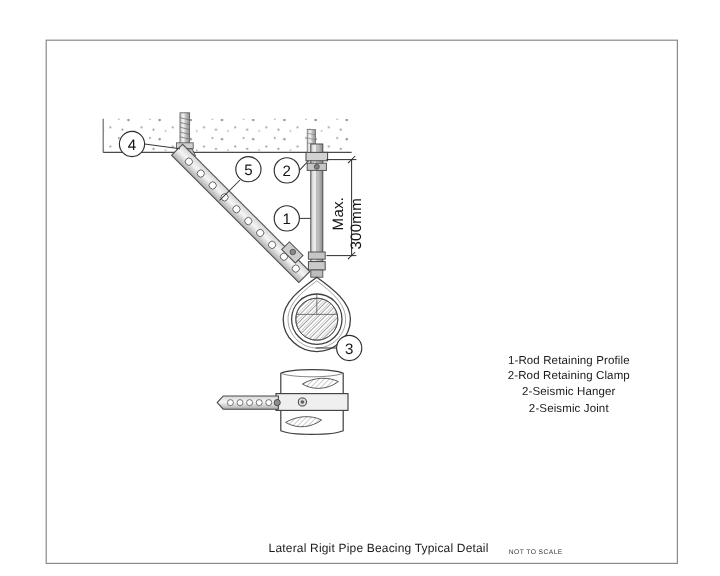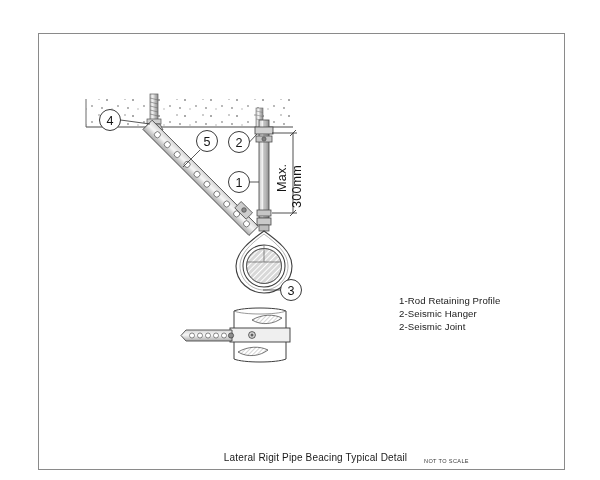--- a/index.html
+++ b/index.html
@@ -5,21 +5,21 @@
   html,body{margin:0;padding:0;background:#ffffff;}
   body{width:600px;height:480px;overflow:hidden;
        font-family:"Liberation Sans",sans-serif;color:#231f20;}
   #root{position:relative;width:600px;height:480px;background:#fff;}
   #frame{position:absolute;left:38px;top:33px;width:527px;height:437px;
          border:1.2px solid #8a8a8a;box-sizing:border-box;background:#fff;}
   svg.draw{position:absolute;left:0;top:0;width:600px;height:480px;
            overflow:visible;pointer-events:none;}
   .legend{position:absolute;left:399px;top:294px;width:150px;
           font-size:9.6px;line-height:13.2px;color:#1a1a1a;
-          letter-spacing:0.1px;white-space:nowrap;}
+          letter-spacing:0.1px;white-space:nowrap;text-align:center;}
   .legend div{height:13.2px;}
   .title{position:absolute;left:38px;top:452px;width:589px;text-align:center;
          font-size:10px;color:#1a1a1a;letter-spacing:0.15px;}
   .title span{position:relative;left:-17px;}
   .nts{position:absolute;left:424px;top:458px;font-size:5.6px;
        color:#3a3a3a;letter-spacing:0.35px;}
   .dimtxt{position:absolute;font-size:12.6px;color:#141414;
           transform:rotate(-90deg);transform-origin:0 0;white-space:nowrap;
           letter-spacing:0.2px;}
   #dim-max{left:275px;top:192px;}
@@ -214,20 +214,21 @@
           <text x="207" y="145.6" text-anchor="middle" class="calloutnum">5</text>
         </g>
       </g>
   </svg>
 
   <div class="dimtxt" id="dim-max">Max.</div>
   <div class="dimtxt" id="dim-300">300mm</div>
 
   <div class="legend" id="legend">
     <div>1-Rod Retaining Profile</div>
+    <div>2-Rod Retaining Clamp</div>
     <div>2-Seismic Hanger</div>
     <div>2-Seismic Joint</div>
   </div>
 
   <div class="title">
     <span>Lateral Rigit Pipe Beacing Typical Detail</span>
   </div>
   <div class="nts">NOT TO SCALE</div>
 
 </div>

